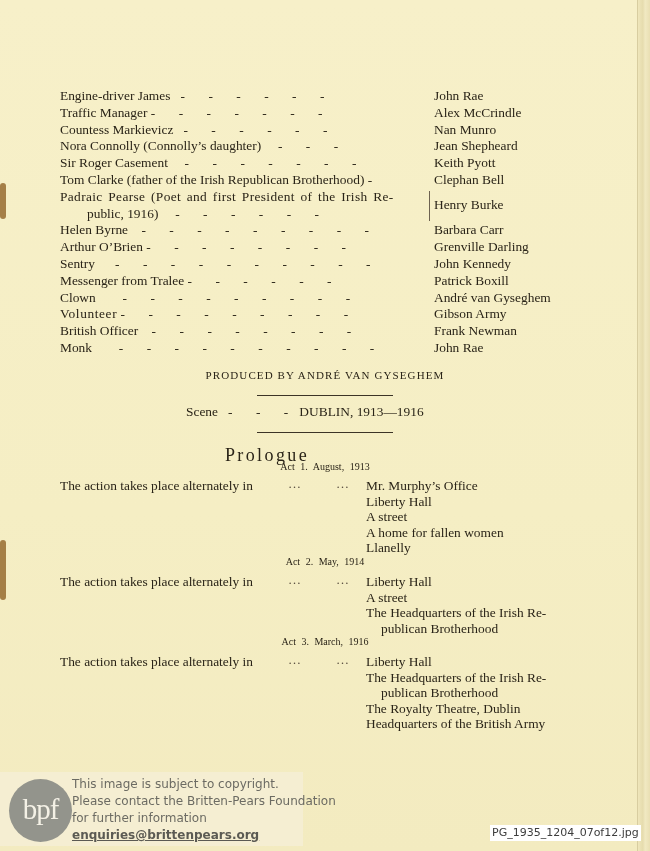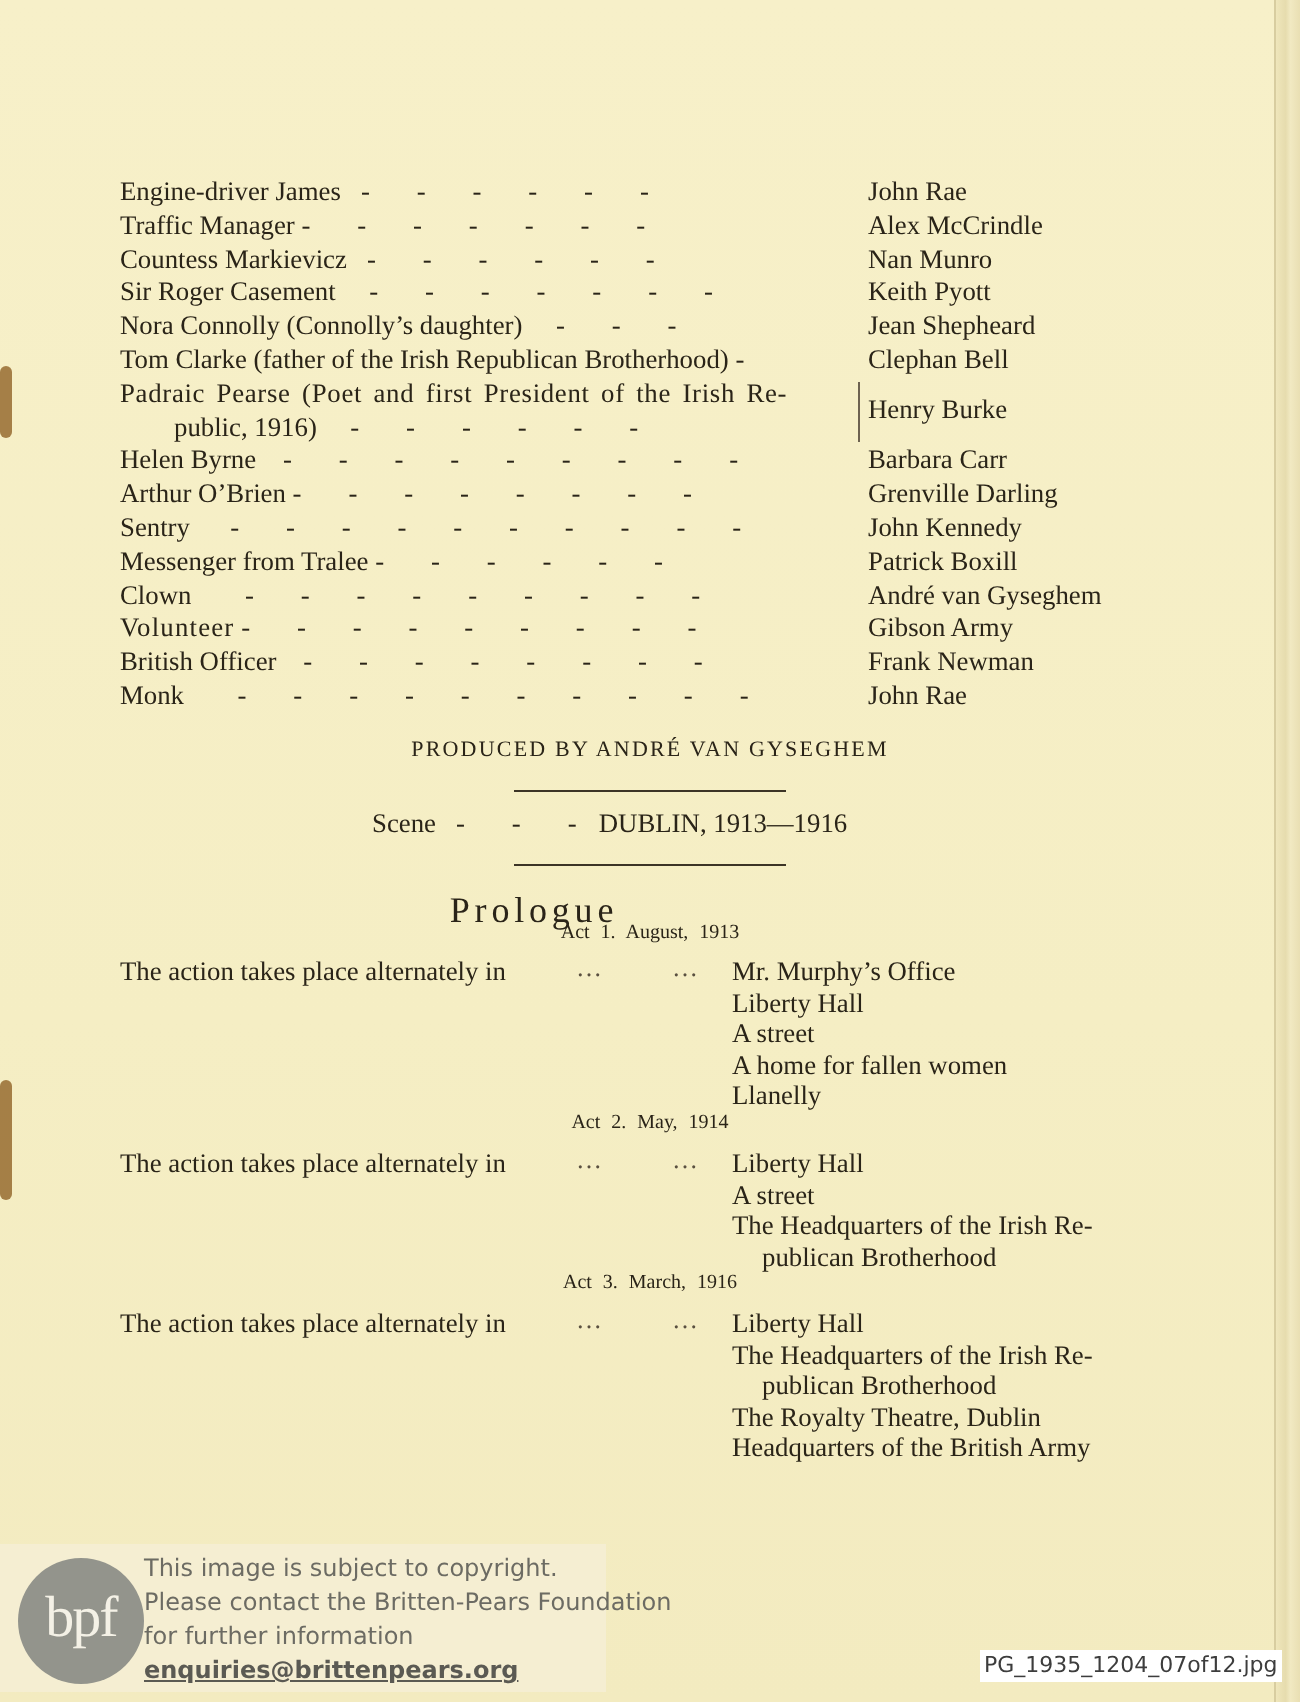--- a/index.html
+++ b/index.html
@@ -78,26 +78,26 @@
     </div>
     <div class="cast-row">
       <div class="role"><span>Traffic Manager</span>&nbsp;<span class="dash" style="white-space:pre">-       -       -       -       -       -       -</span></div>
       <span class="actor">Alex McCrindle</span>
     </div>
     <div class="cast-row">
       <div class="role"><span>Countess Markievicz</span>&nbsp;&nbsp;&nbsp;<span class="dash" style="white-space:pre">-       -       -       -       -       -</span></div>
       <span class="actor">Nan Munro</span>
     </div>
     <div class="cast-row">
+      <div class="role"><span>Nora Connolly (Connolly’s daughter)</span>&nbsp;&nbsp;&nbsp;&nbsp;&nbsp;<span class="dash" style="white-space:pre">-       -       -</span></div>
+      <span class="actor">Jean Shepheard</span>
+    </div>
+    <div class="cast-row">
       <div class="role"><span>Sir Roger Casement</span>&nbsp;&nbsp;&nbsp;&nbsp;&nbsp;<span class="dash" style="white-space:pre">-       -       -       -       -       -       -</span></div>
       <span class="actor">Keith Pyott</span>
-    </div>
-    <div class="cast-row">
-      <div class="role"><span>Nora Connolly (Connolly’s daughter)</span>&nbsp;&nbsp;&nbsp;&nbsp;&nbsp;<span class="dash" style="white-space:pre">-       -       -</span></div>
-      <span class="actor">Jean Shepheard</span>
     </div>
     <div class="cast-row">
       <div class="role"><span>Tom Clarke (father of the Irish Republican Brotherhood)</span>&nbsp;<span class="dash">-</span></div>
       <span class="actor">Clephan Bell</span>
     </div>
     <div class="cast-row two-line">
       <div class="role">
         <span style="letter-spacing:0.35px;word-spacing:2px">Padraic Pearse (Poet and first President of the Irish Re-</span>
         <span class="wrap"><span>public, 1916)</span>&nbsp;&nbsp;&nbsp;&nbsp;&nbsp;<span class="dash" style="white-space:pre">-       -       -       -       -       -</span></span>
       </div>

